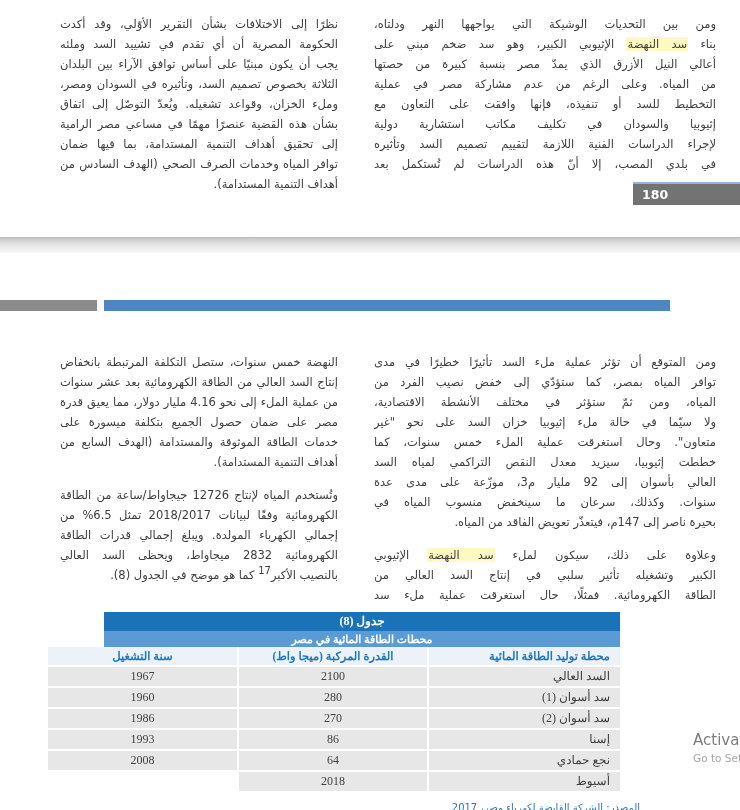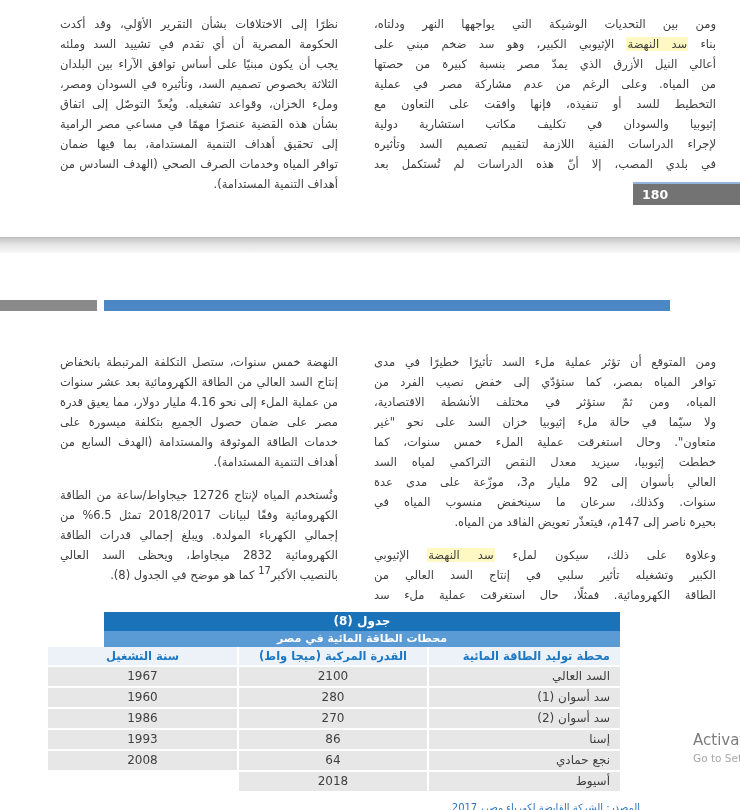--- a/index.html
+++ b/index.html
@@ -27,21 +27,21 @@
     padding:3px 0 0 9px;
   }
   #page-sep{
     position:absolute;left:0;top:237px;width:740px;height:16px;
     background:linear-gradient(to bottom,#c7c7c7 0%,#e4e4e4 45%,#f8f8f8 100%);
     border-top:1px solid #bdbdbd;box-sizing:border-box;
   }
   #bar-gray{position:absolute;left:0;top:300px;width:97px;height:11px;background:#8a8a8a;}
   #bar-blue{position:absolute;left:104px;top:300px;width:566px;height:11px;background:#4c86c5;}
 
-  #table{position:absolute;left:104px;top:612px;width:516px;}
+  #table{position:absolute;left:104px;top:612px;width:516px;font-family:Liberation Serif, serif;}
   .t-title1{height:19px;line-height:19px;background:#1a72b8;color:#fff;font-weight:bold;font-size:12px;text-align:center;}
   .t-title2{height:16px;line-height:16px;background:#5b9bd5;color:#fff;font-weight:bold;font-size:11px;text-align:center;}
   .t-grid{display:grid;grid-template-columns:191px 190px 191px;}
   .t-head{background:#edf2f8;color:#1d78c3;font-weight:bold;font-size:11.5px;height:18px;line-height:18px;margin-bottom:2px;}
   .t-row{font-size:12px;color:#3f3f3f;height:19px;line-height:19px;margin-bottom:2px;}
   .t-row > div{background:#e7e7e7;}
   .t-head > div{background:#edf2f8;}
   .t-grid > div:nth-child(2),.t-grid > div:nth-child(3){border-right:2px solid #fff;}
   .c-station{text-align:right;padding-right:10px;overflow:hidden;}
   .c-mid,.c-year{text-align:center;overflow:hidden;}

